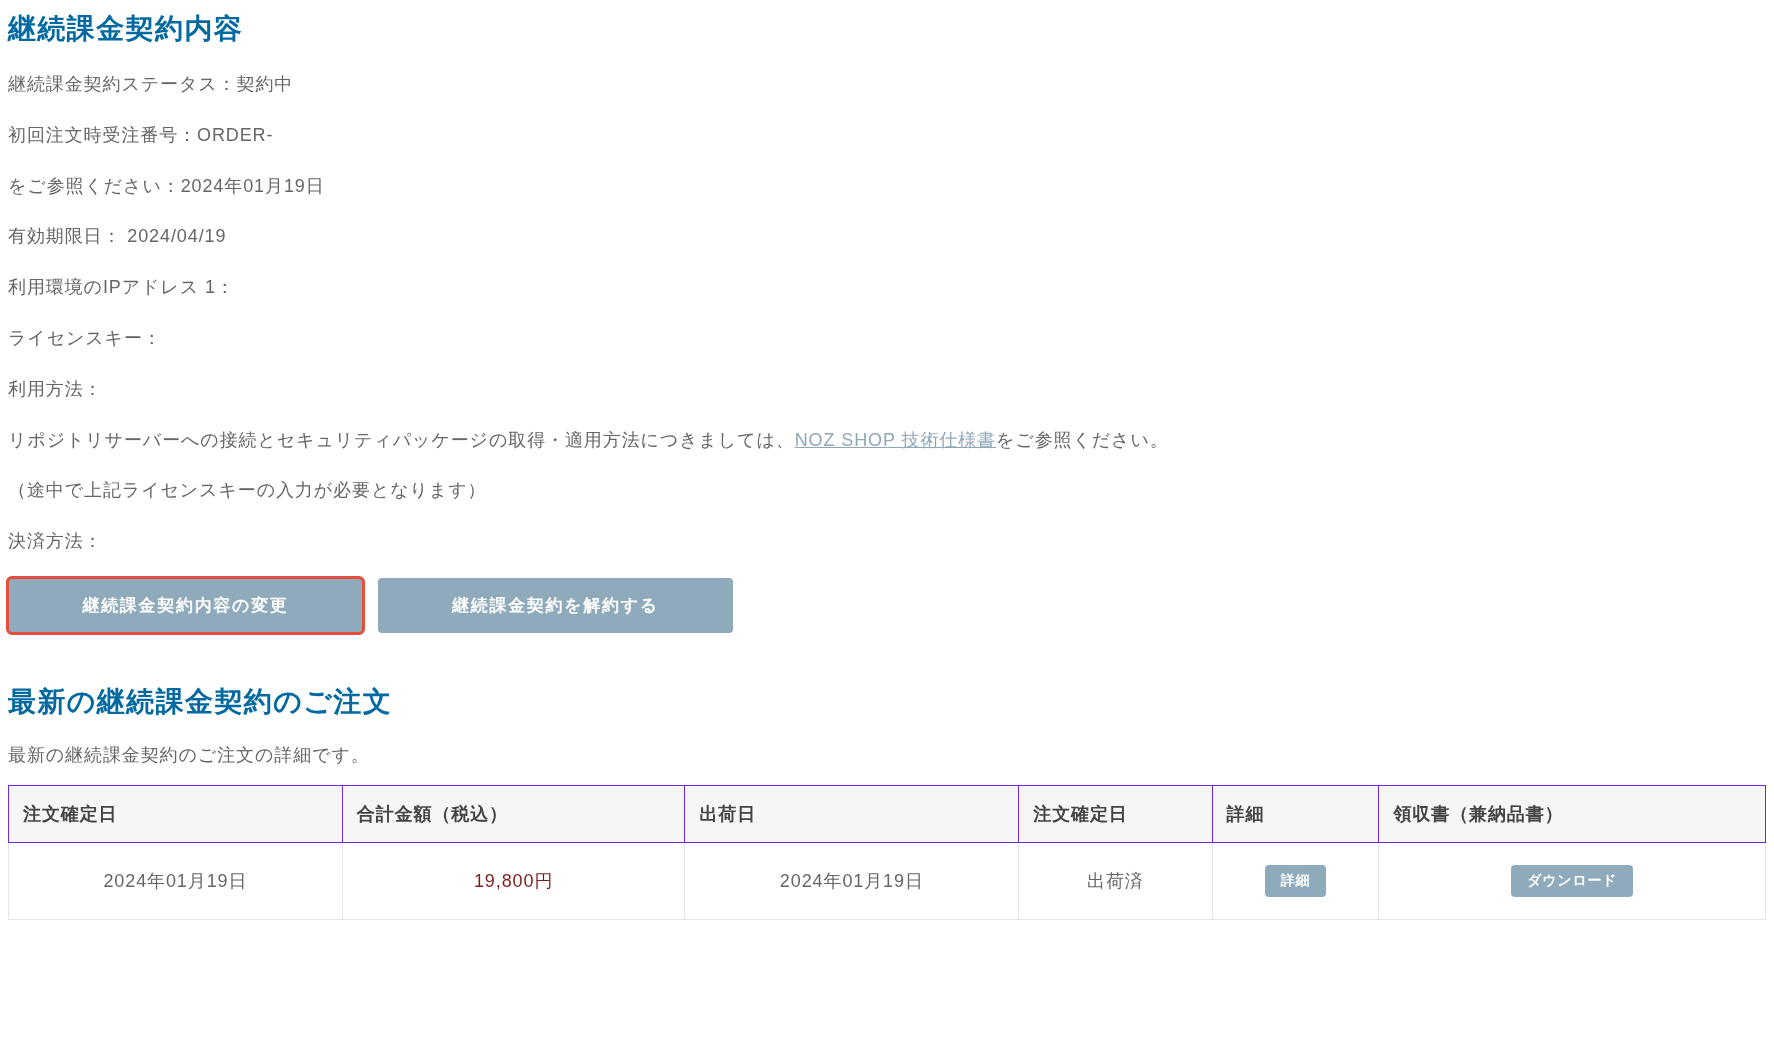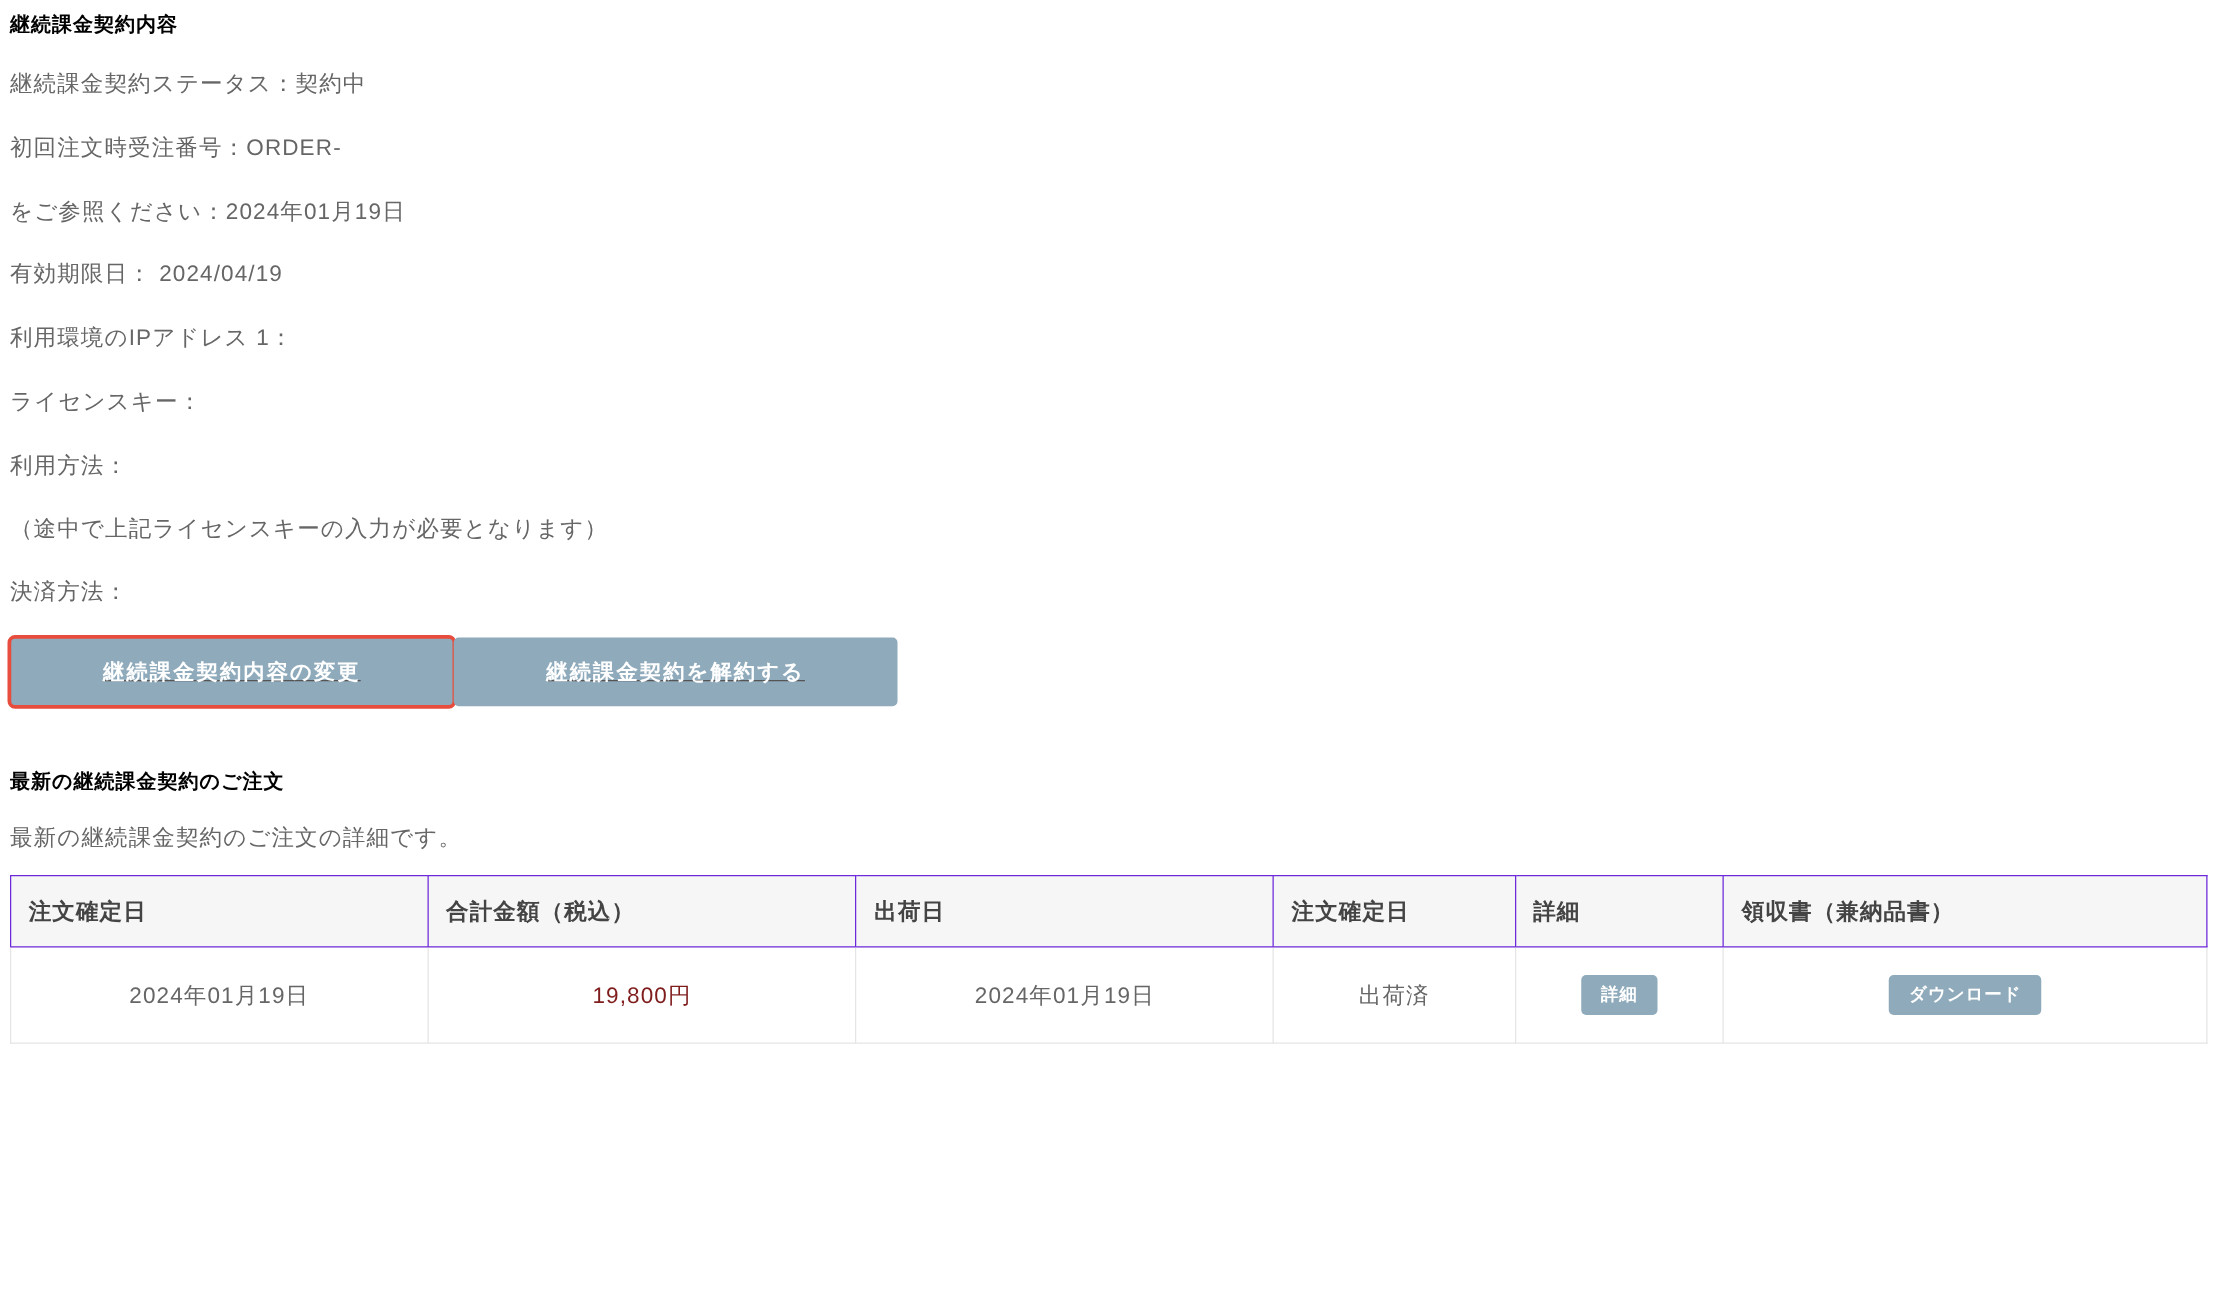--- a/index.html
+++ b/index.html
@@ -9,40 +9,40 @@
     }
     body {
       font-family: "Hiragino Kaku Gothic ProN", "Hiragino Sans", Meiryo, sans-serif;
       color: #555;
       background: #fff;
       padding: 10px 8px;
       font-size: 18px;
       letter-spacing: 0.05em;
     }
     h2 {
-      font-size: 16px;
+      font-size: 28px;
       font-weight: bold;
-      color: #000000;
+      color: #0369a1;
       margin-bottom: 22px;
       letter-spacing: 0.05em;
     }
     .contract-info p {
       margin-bottom: 22px;
       line-height: 1.6;
       color: #666;
     }
     .contract-info a {
       color: #8fa8b8;
       text-decoration: underline;
     }
     .button-row {
       display: flex;
+      gap: 15px;
       margin-top: 8px;
       margin-bottom: 50px;
-      text-decoration: underline;
     }
     .btn {
       background: #8eaabb;
       color: #fff;
       border: none;
       padding: 16px 20px;
       font-size: 17px;
       font-weight: bold;
       cursor: pointer;
       border-radius: 4px;
@@ -107,20 +107,23 @@
 <section>
   <h2>継続課金契約内容</h2>
   <div class="contract-info">
     <p>継続課金契約ステータス：契約中</p>
     <p>初回注文時受注番号：ORDER-</p>
     <p>をご参照ください：2024年01月19日</p>
     <p>有効期限日： 2024/04/19</p>
     <p>利用環境のIPアドレス 1：</p>
     <p>ライセンスキー：</p>
     <p>利用方法：</p>
+    <p>
+      <span>リポジトリサーバーへの接続とセキュリティパッケージの取得・適用方法につきましては、</span><a href="#">NOZ SHOP 技術仕様書</a><span>をご参照ください。</span>
+    </p>
     <p>（途中で上記ライセンスキーの入力が必要となります）</p>
     <p>決済方法：</p>
   </div>
 
   <div class="button-row">
     <button class="btn btn-highlighted">継続課金契約内容の変更</button>
     <button class="btn">継続課金契約を解約する</button>
   </div>
 </section>
 

